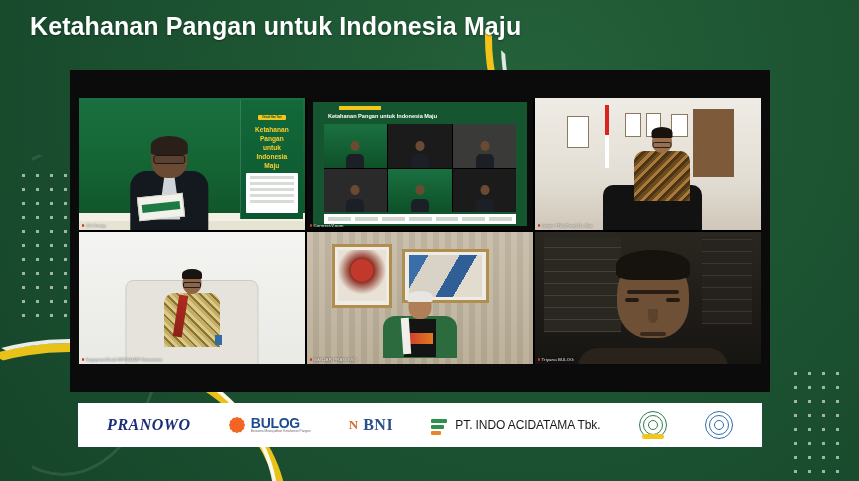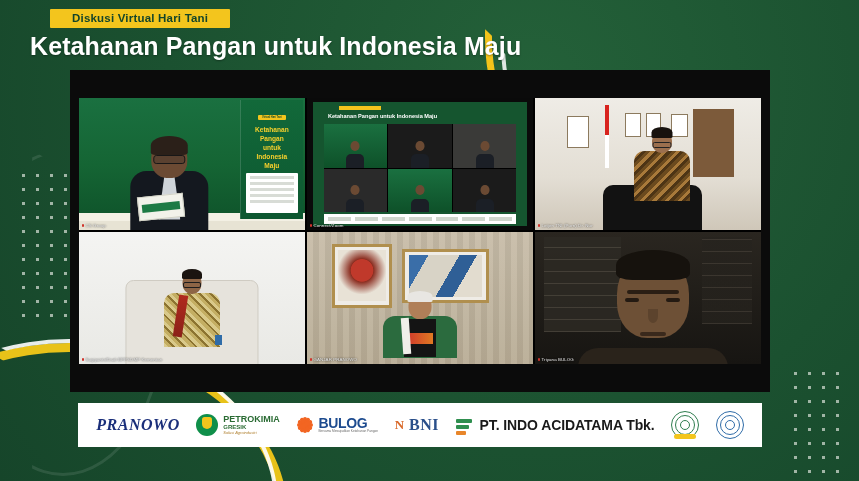--- a/index.html
+++ b/index.html
@@ -246,21 +246,21 @@
   .bulog-mark{width:17px;height:17px;position:relative;}
   .bulog-mark i{position:absolute;left:50%;top:50%;width:16px;height:4px;background:#f26522;
     border-radius:2px;transform-origin:50% 50%;display:block;}
   .bulog-txt{line-height:1;}
   .bulog-txt .l1{font-size:14px;font-weight:bold;color:#1d4b8f;letter-spacing:-.3px;}
   .bulog-txt .l2{font-size:3.2px;color:#6b6b6b;}
   .bni-mark{font-size:13px;font-weight:bold;color:#d96a2b;font-family:"Liberation Serif",serif;}
   .bni-txt{font-size:16px;font-weight:bold;color:#2a4f8a;font-family:"Liberation Serif",serif;letter-spacing:.5px;}
   .indo-mark{width:19px;height:19px;position:relative;}
   .indo-mark i{position:absolute;left:0;display:block;height:4px;border-radius:1px;}
-  .indo-txt{font-size:14px;font-weight:bold;color:#1a1a1a;letter-spacing:-.1px;}
+  .indo-txt{font-size:12px;font-weight:normal;color:#1a1a1a;letter-spacing:-.1px;}
   .emblem{width:26px;height:26px;border-radius:50%;border:1.5px solid #2f7d4f;
     position:relative;background:#fff;}
   .emblem.blue{border-color:#2f6ca8;}
   .emblem::before{content:"";position:absolute;inset:3px;border-radius:50%;
     border:1px solid currentColor;}
   .emblem.green{color:#2f7d4f;} .emblem.blue{color:#2f6ca8;}
   .emblem::after{content:"";position:absolute;left:50%;top:50%;width:8px;height:8px;
     border-radius:50%;border:1px solid currentColor;transform:translate(-50%,-50%);}
   .emblem .cap{position:absolute;left:50%;bottom:-1px;width:22px;height:5px;background:#f3c51d;
     border-radius:3px;transform:translateX(-50%);}
@@ -351,21 +351,20 @@
       <span></span>
       <span></span>
       <span></span>
       <span></span>
       <span></span>
       <span></span>
     </div>
 </div>
 
 <div class="header">
-  <div class="badge">Diskusi Virtual Hari Tani</div>
   <div class="title">Ketahanan Pangan untuk Indonesia Maju</div>
 </div>
 
 <div class="vc">
   <div class="vc-inner">
 
     <div class="tile t1">
       <div class="deskline"></div>
       <div class="deskline2"></div>
       <div class="person">
@@ -513,28 +512,20 @@
 
   </div>
 </div>
 
 <div class="sponsors">
 
   <div class="sp">
     <span class="solopos">PRANOWO</span>
   </div>
 
-  <div class="sp">
-    <span class="petro-mark"></span>
-    <span class="petro-txt">
-      <span class="l1" style="display:block">PETROKIMIA</span>
-      <span class="l2" style="display:block">GRESIK</span>
-      <span class="l3" style="display:block">Solusi Agroindustri</span>
-    </span>
-  </div>
 
   <div class="sp">
     <span class="bulog-mark" id="bulogMark">
         <i style="transform: translate(-50%, -50%) rotate(0deg);"></i>
         <i style="transform: translate(-50%, -50%) rotate(30deg);"></i>
         <i style="transform: translate(-50%, -50%) rotate(60deg);"></i>
         <i style="transform: translate(-50%, -50%) rotate(90deg);"></i>
         <i style="transform: translate(-50%, -50%) rotate(120deg);"></i>
         <i style="transform: translate(-50%, -50%) rotate(150deg);"></i>
       </span>

